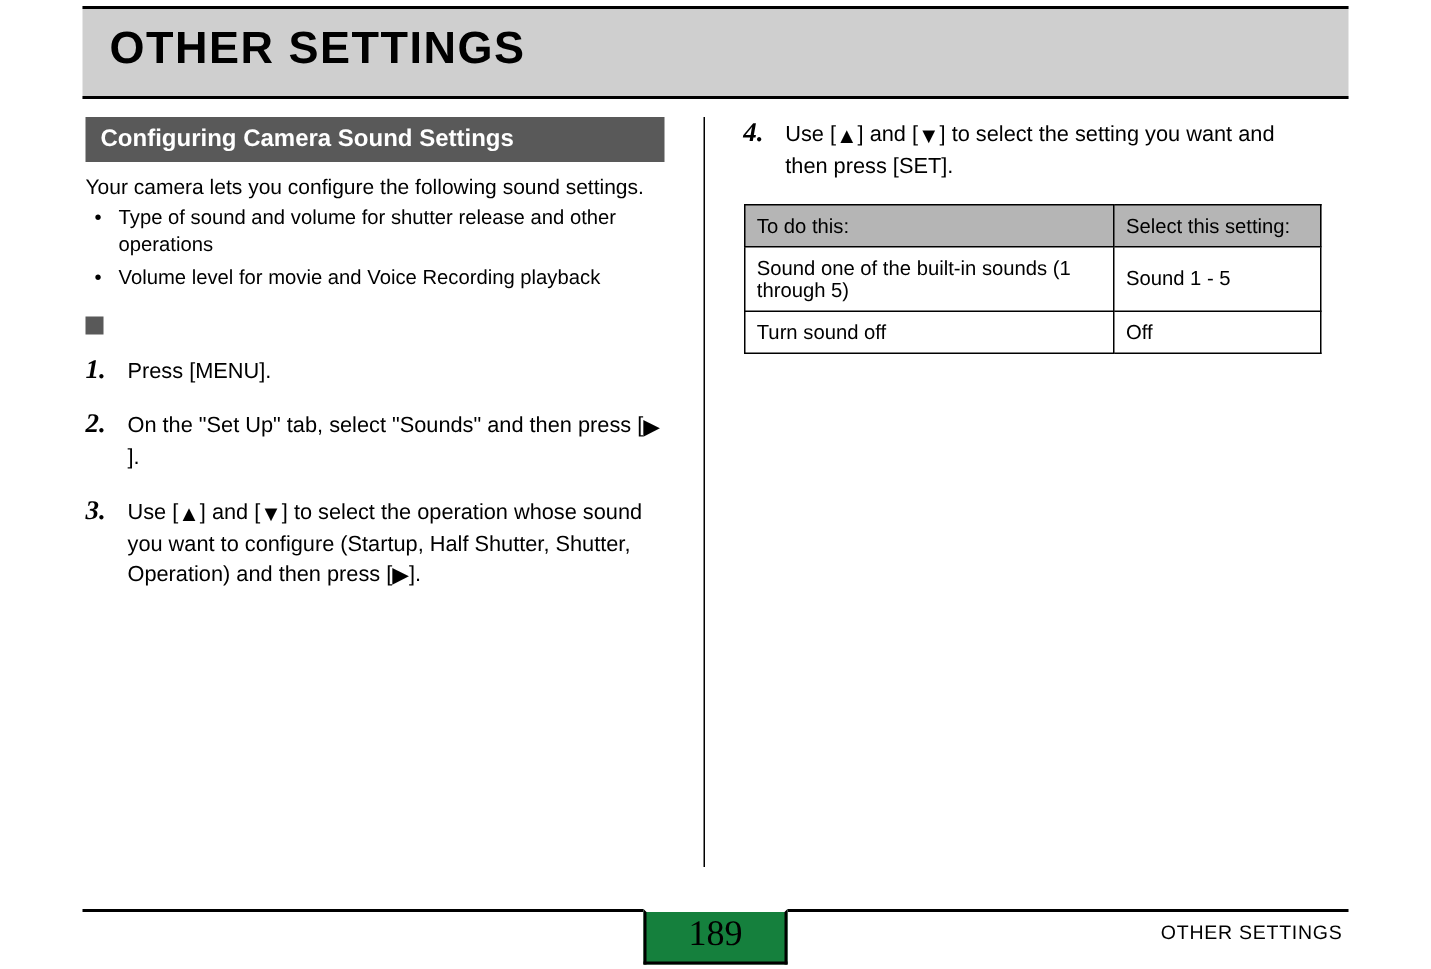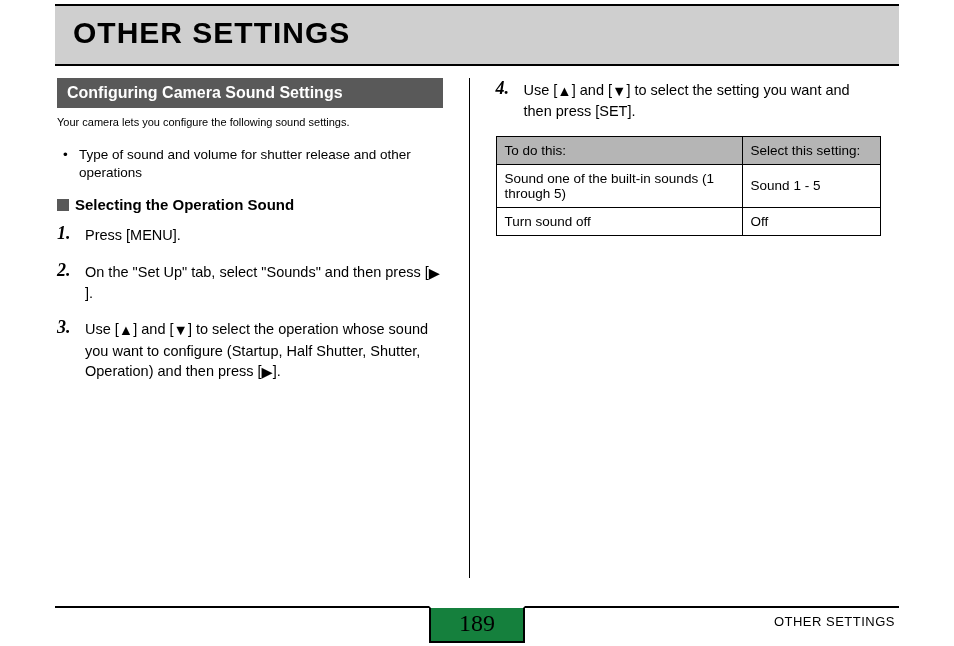--- a/index.html
+++ b/index.html
@@ -37,22 +37,22 @@
   .col-right { padding-left: 26px; border-left: 1px solid #000; min-height: 500px; }
   .section-header {
     background: #595959;
     color: #fff;
     font-weight: bold;
     font-size: 16px;
     padding: 6px 10px;
     margin-bottom: 8px;
   }
   .intro {
-    font-size: 11px;
-    margin-bottom: 18px;
+    font-size: 14px;
+    margin-bottom: 4px;
   }
   ul.bullets {
     list-style: none;
     padding-left: 16px;
     margin-bottom: 14px;
   }
   ul.bullets li {
     position: relative;
     font-size: 13.5px;
     line-height: 1.35;
@@ -149,23 +149,24 @@
 <div class="title-bar">
   <h1>OTHER SETTINGS</h1>
 </div>
 
 <div class="content">
   <div class="col col-left">
     <div class="section-header">Configuring Camera Sound Settings</div>
     <p class="intro">Your camera lets you configure the following sound settings.</p>
     <ul class="bullets">
       <li>Type of sound and volume for shutter release and other operations</li>
+      <li>Volume level for movie and Voice Recording playback</li>
     </ul>
     <div class="subheading">
-      <span class="sq"></span><span>Selecting the Operation Sound</span>
+      <span class="sq"></span>
     </div>
 
     <div class="step">
       <div class="step-num">1.</div>
       <div class="step-body">Press [MENU].</div>
     </div>
 
     <div class="step">
       <div class="step-num">2.</div>
       <div class="step-body">

